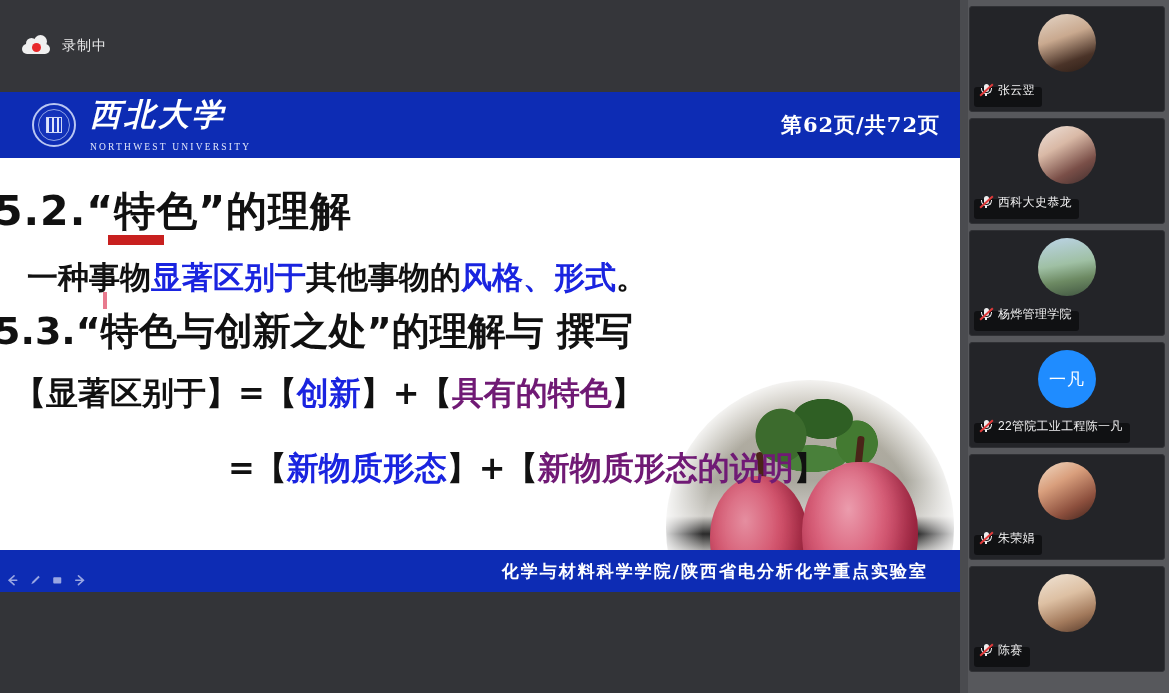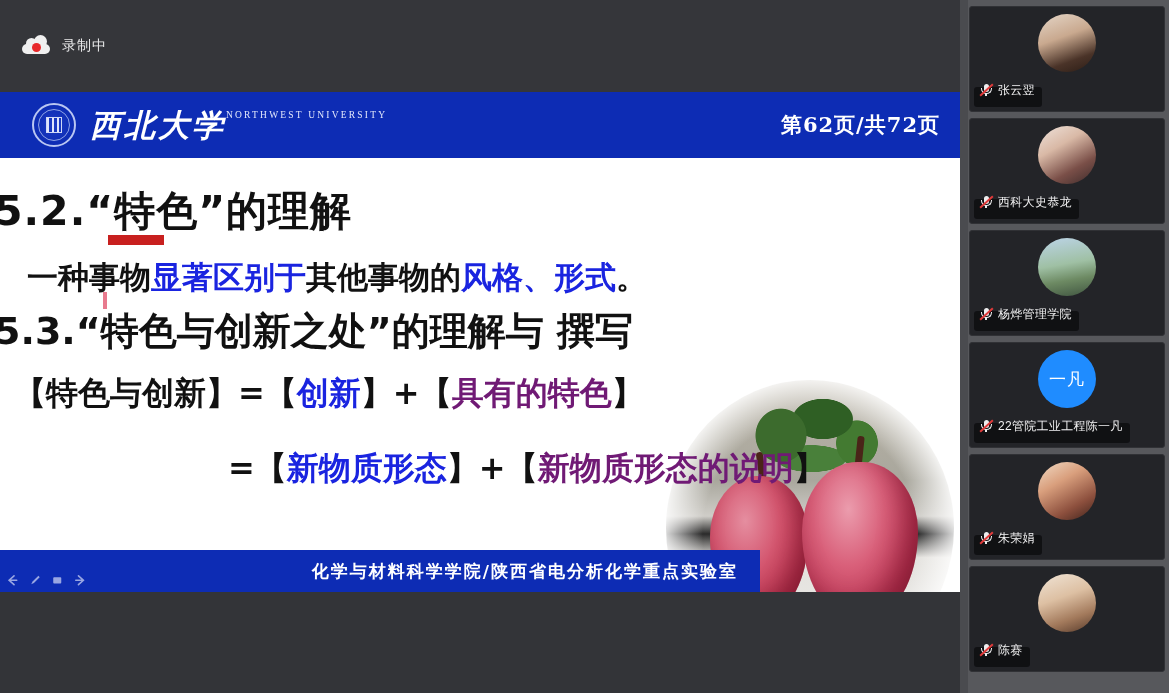--- a/index.html
+++ b/index.html
@@ -59,21 +59,21 @@
   .seal::before {
     content: ""; position: absolute; left: 4px; top: 4px; right: 4px; bottom: 4px;
     border: 1px solid #8fa3e6; border-radius: 50%;
   }
   .seal::after {
     content: ""; position: absolute; left: 12px; top: 12px; right: 12px; bottom: 12px;
     border: 1px solid #cfd8f7;
     background:
       repeating-linear-gradient(90deg, #dfe5fb 0 2px, transparent 2px 5px);
   }
-  .wordmark { display: flex; flex-direction: row; gap: 0; }
+  .wordmark { display: flex; flex-direction: column; gap: 12px; }
   .wordmark .cn {
     color: #ffffff; font-size: 31px; font-weight: bold;
     font-family: "DejaVu Serif", "Liberation Serif", serif;
     letter-spacing: 3px; font-style: italic; line-height: 1;
   }
   .wordmark .en {
     color: #e3e8fb; font-size: 9.5px; letter-spacing: 2.2px;
     font-family: "Liberation Serif", serif;
   }
   .page-count {
@@ -131,23 +131,23 @@
     position: absolute; left: 103px; top: 134px; width: 4px; height: 17px; background: #e87a8e;
   }
   .line-53 { left: -6px; top: 148px; font-size: 38px; font-weight: bold; color: #111111; letter-spacing: 0px; }
   .line-eq1 { left: 14px; top: 214px; font-size: 32px; font-weight: bold; color: #111111; }
   .line-eq2 { left: 228px; top: 289px; font-size: 32px; font-weight: bold; color: #111111; }
 
   .blue { color: #1a24e0; }
   .green { color: #701a75; }
 
   .slide-footer {
-    position: absolute; left: 0; bottom: 0; width: 760px; height: 42px;
+    position: absolute; left: 0; bottom: 0; width: 960px; height: 42px;
     background: #0d2cb4; display: flex; align-items: center; justify-content: flex-end;
-    padding-right: 22px;
+    padding-right: 32px;
   }
   .slide-footer .ft-text {
     color: #ffffff; font-size: 17px; font-weight: bold; letter-spacing: 2px;
     font-family: "DejaVu Serif", "Liberation Serif", serif;
   }
 
   .annot-bar {
     position: absolute; left: 0; top: 570px; width: 86px; height: 22px;
     display: flex; align-items: center; gap: 10px; padding-left: 6px;
   }
@@ -274,21 +274,21 @@
         <span class="redmark"></span>
 
         <div class="txt line-def">
           <span>一种事物</span><span class="blue">显著区别于</span><span>其他事物的</span><span class="blue">风格、形式</span><span>。</span>
         </div>
         <span class="pinkmark"></span>
 
         <div class="txt line-53">5.3.“特色与创新之处”的理解与 撰写</div>
 
         <div class="txt line-eq1">
-          <span>【特色与创新】=【</span><span class="blue">创新</span><span>】+【</span><span class="green">具有的特色</span><span>】</span>
+          <span>【显著区别于】=【</span><span class="blue">创新</span><span>】+【</span><span class="green">具有的特色</span><span>】</span>
         </div>
 
         <div class="txt line-eq2">
           <span>=【</span><span class="blue">新物质形态</span><span>】+【</span><span class="green">新物质形态的说明</span><span>】</span>
         </div>
 
       </div>
 
       <div class="slide-footer">
         <span class="ft-text">化学与材料科学学院/陕西省电分析化学重点实验室</span>

